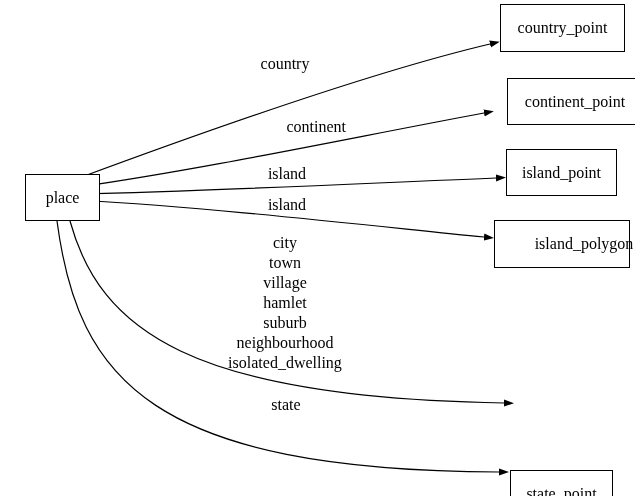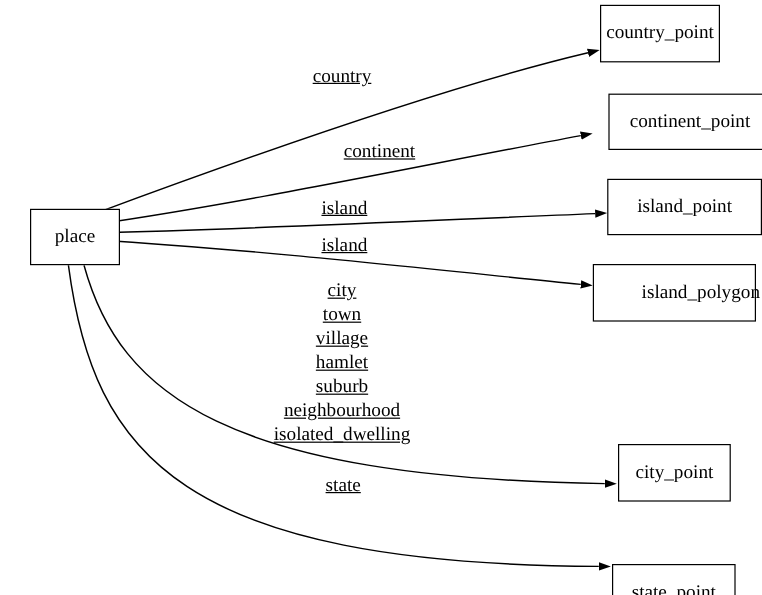--- a/index.html
+++ b/index.html
@@ -34,21 +34,20 @@
     color: #000000;
     white-space: nowrap;
   }
   .edge-label {
     position: absolute;
     font-size: 16px;
     color: #000000;
     text-align: center;
     line-height: 20px;
     white-space: pre-line;
-    text-decoration: underline;
   }
   path.edge {
     fill: none;
     stroke: #000000;
     stroke-width: 1.2px;
   }
 </style>
 </head>
 <body>
 
@@ -65,39 +64,36 @@
     <path class="edge" d="M 79,194 C 210,191 350,184 496,178" marker-end="url(#arrow)"></path>
     <path class="edge" d="M 79,200 C 215,208 355,224 484,237" marker-end="url(#arrow)"></path>
     <path class="edge" d="M 70,221 C 100,330 190,398 504,403" marker-end="url(#arrow)"></path>
     <path class="edge" d="M 57,221 C 78,380 152,470 499,472" marker-end="url(#arrow)"></path>
   </svg>
 
   <div class="node" style="left:4px;   top:174px; width:75px;  height:47px;margin-left:21px;">
     <span>place</span>
   </div>
 
-  <div class="node" style="left:500px; top:4px;   width:100px; height:48px;">
+  <div class="node" style="left:500px; top:4px;   width:125px; height:48px;">
     <span>country_point</span>
   </div>
 
   <div class="node" style="left:507px; top:78px;  width:136px; height:47px;">
     <span>continent_point</span>
   </div>
 
-  <div class="node" style="left:506px; top:149px; width:129px; height:47px;">
+  <div class="node" style="left:506px; top:149px; width:111px; height:47px;">
     <span>island_point</span>
   </div>
 
   <div class="node" style="left:494px; top:220px; width:136px; height:48px;padding-left:44px;">
     <span>island_polygon</span>
   </div>
 
-  <div class="node" style="left:515px; top:370px; width:94px;  height:48px;">
-    <span>city_point</span>
-  </div>
 
   <div class="node" style="left:510px; top:442px; width:103px; height:48px;margin-top:28px;">
     <span>state_point</span>
   </div>
 
   <div class="edge-label" style="left:225px; top:54px;  width:120px;">country</div>
 
   <div class="edge-label" style="left:226px; top:117px; width:120px;text-align:right;">continent</div>
 
   <div class="edge-label" style="left:227px; top:164px; width:120px;">island</div>

